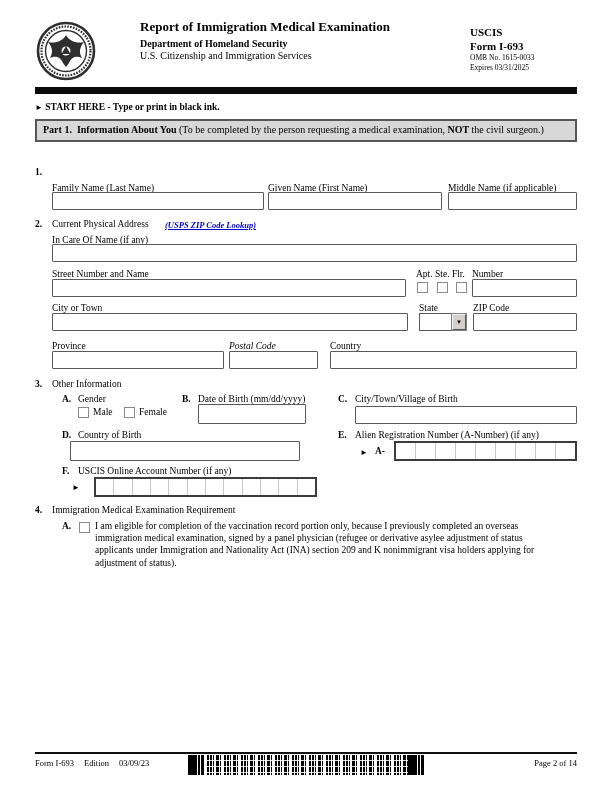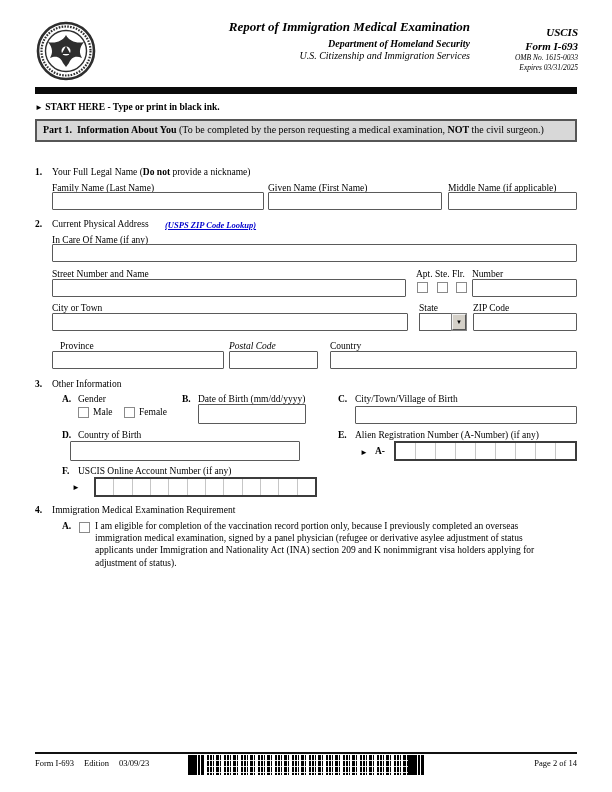--- a/index.html
+++ b/index.html
@@ -4,21 +4,21 @@
 <style>
   * { margin:0; padding:0; box-sizing:border-box; }
   html,body { background:#ffffff; }
   .page {
     position:relative; width:612px; height:792px; background:#fff;
     font-family:"Liberation Serif","DejaVu Serif",serif;
     font-size:9.5px; color:#000; overflow:hidden;
   }
   .abs { position:absolute; }
   .b { font-weight:bold; }
-  .center { text-align:right;font-style:italic; }
+  .center { text-align:left; }
   .lbl { position:absolute; white-space:nowrap; font-size:9.5px; }
   .letter { position:absolute; font-weight:bold; font-size:9.5px; }
   input.inp {
     position:absolute; height:18px; background:#fff;
     border:1.5px solid #5a5a5a; border-radius:1px;
     font:inherit; padding:0 3px; outline:none;
   }
   .chk {
     position:absolute; width:11px; height:11px; background:#fff;
     border:1px solid #8a8a8a; display:inline-block;
@@ -97,21 +97,20 @@
     <div class="hdr-u2">Expires 03/31/2025</div>
   </div>
 
   <div class="black-bar"></div>
 
   <div class="start-here"><span class="arrow-glyph">►</span> <span>START HERE - Type or print in black ink.</span></div>
 
   <div class="part1-box"><span class="b">Part 1.&nbsp; Information About You</span><span> (To be completed by the person requesting a medical examination, </span><span class="b">NOT</span><span> the civil surgeon.)</span></div>
 
   <span class="letter" style="left:35px; top:167px;">1.</span>
-  <span class="lbl" style="left:52px; top:167px;"><span>Your Full Legal Name (</span><span class="b">Do not</span><span> provide a nickname)</span></span>
 
   <span class="lbl" style="left:52px; top:183px;">Family Name (Last Name)</span>
   <span class="lbl" style="left:268px; top:183px;">Given Name (First Name)</span>
   <span class="lbl" style="left:448px; top:183px;">Middle Name (if applicable)</span>
   <input type="text" class="inp" style="left: 52px; top: 192px; width: 212px;">
   <input type="text" class="inp" style="left: 268px; top: 192px; width: 174px;">
   <input type="text" class="inp" style="left: 448px; top: 192px; width: 129px;">
 
   <span class="letter" style="left:35px; top:219px;">2.</span>
   <span class="lbl" style="left:52px; top:219px;">Current Physical Address</span>
@@ -133,21 +132,21 @@
   <input type="text" class="inp" style="left: 52px; top: 313px; width: 356px;">
   <span class="lbl" style="left:419px; top:303px;">State</span>
   <div class="combo" style="left:419px; top:313px; width:48px; height:18px;">
     <span class="cbtn">
         <span>▼</span>
       </span>
   </div>
   <span class="lbl" style="left:473px; top:303px;">ZIP Code</span>
   <input type="text" class="inp" style="left: 473px; top: 313px; width: 104px;">
 
-  <span class="lbl" style="left:60px; top:341px;">Province</span>
+  <span class="lbl" style="left:52px; top:341px;">Province</span>
   <input type="text" class="inp" style="left: 52px; top: 351px; width: 172px;">
   <span class="lbl" style="left:229px; top:341px;font-style:italic;">Postal Code</span>
   <input type="text" class="inp" style="left: 229px; top: 351px; width: 89px;">
   <span class="lbl" style="left:330px; top:341px;">Country</span>
   <input type="text" class="inp" style="left: 330px; top: 351px; width: 247px;">
 
   <span class="letter" style="left:35px; top:379px;">3.</span>
   <span class="lbl" style="left:52px; top:379px;">Other Information</span>
 
   <span class="letter" style="left:62px; top:394px;">A.</span>

